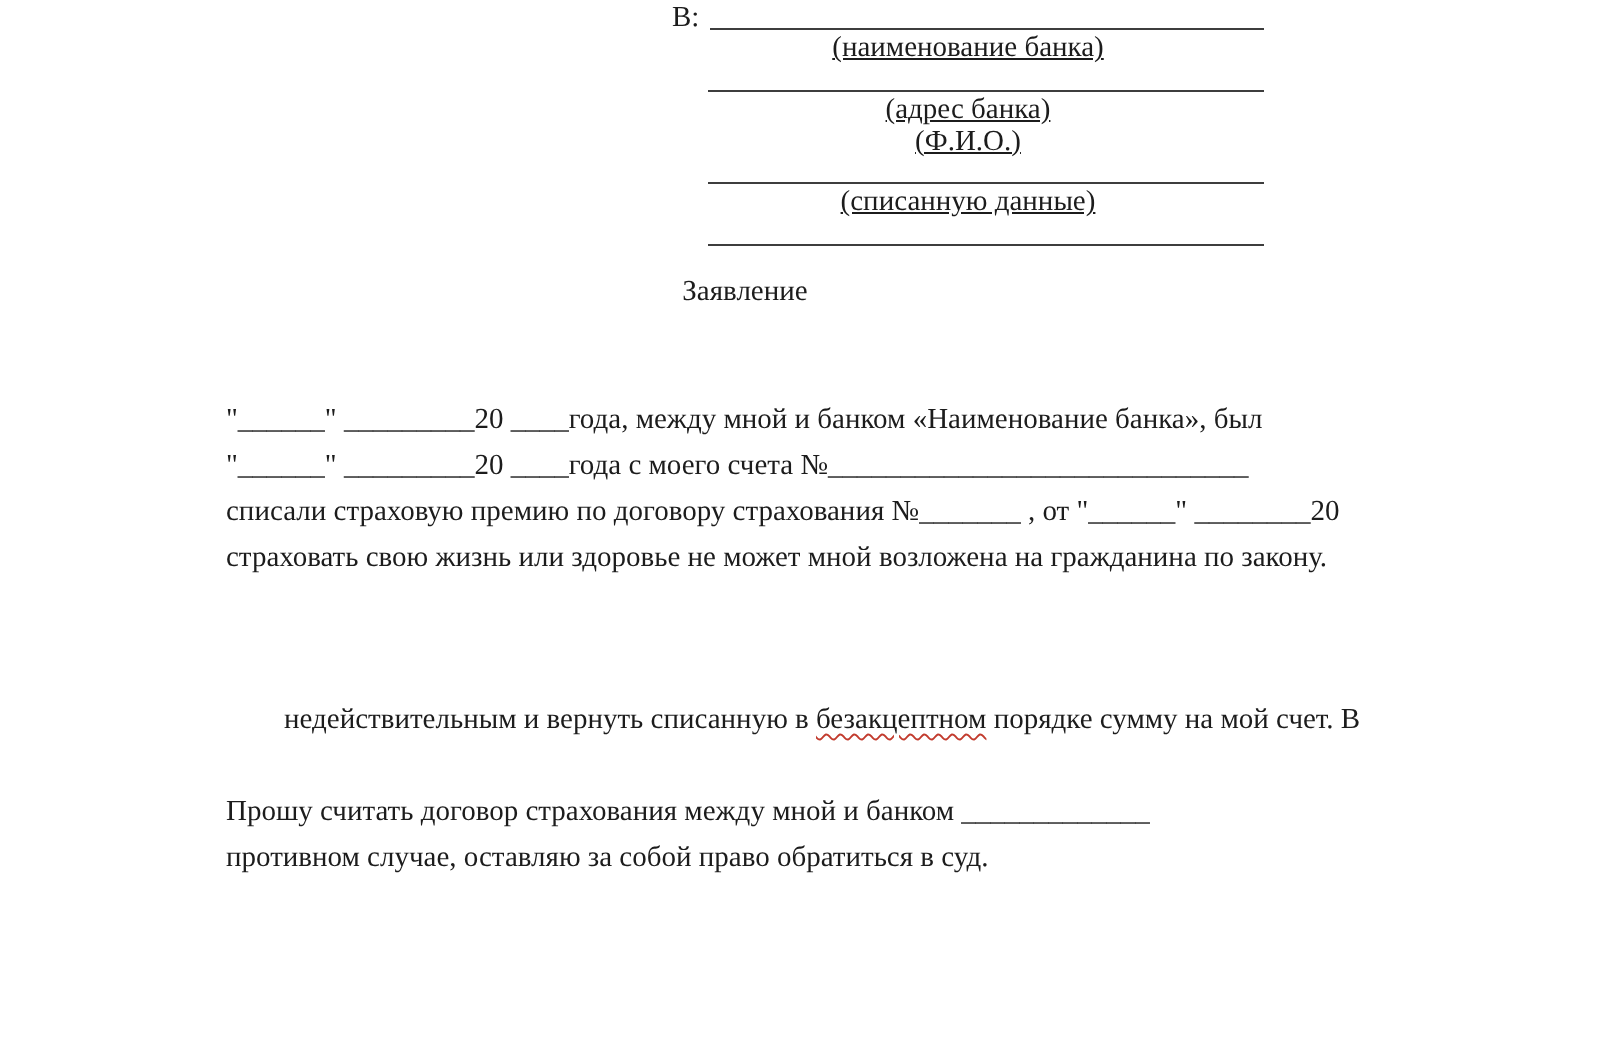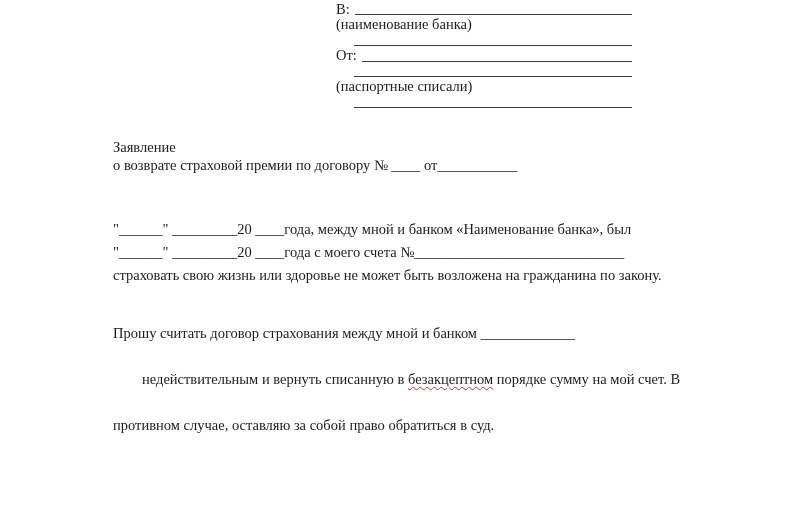--- a/index.html
+++ b/index.html
@@ -8,30 +8,30 @@
     background: #ffffff;
     font-family: "Liberation Serif", serif;
     color: #1c1c1c;
   }
   .page { position: relative; width: 800px; height: 523px; overflow: hidden; background: #ffffff; }
   .content { position: absolute; left: 113px; top: 0; width: 519px; }
 
   
   .hdr { width: 296px; margin-left: auto; padding-top: 2px; font-size: 14.5px; }
   .hrow { display: flex; height: 15.4px; line-height: 15.4px; }
-  .cap  { height: 15.4px; line-height: 15.4px; text-align: left; }
+  .cap  { height: 15.4px; line-height: 15.4px; text-align: center; text-decoration: underline; }
   .lbl  { padding-right: 5px; white-space: pre; }
   .rule { flex: 1; position: relative; }
   .rule::after {
     content: ""; position: absolute; left: 0; right: 0; bottom: 2px;
     border-bottom: 1px solid #3d3d3d;
   }
   .rule.indent { margin-left: 18px; }
 
-  .title { margin-top: 28px; font-size: 14.5px; line-height: 18px; }
+  .title { margin-top: 12px; text-align: center; font-size: 14.5px; line-height: 18px; }
 
   .bodytext { font-size: 14.5px; line-height: 23px; }
   .bodytext .line { white-space: pre; }
   .p1 { margin-top: 44px; }
   .p2 { margin-top: 35px; }
 
   .misspell {
     text-decoration: underline;
     text-decoration-style: wavy;
     text-decoration-color: #c23b2e;
@@ -48,49 +48,47 @@
     <div class="hdr">
       <div class="hrow">
         <span class="lbl">В:</span>
         <span class="rule"></span>
       </div>
       <div class="cap">(наименование банка)</div>
 
       <div class="hrow">
         <span class="rule indent"></span>
       </div>
+      <div class="cap">(адрес банка)</div>
 
-      <div class="hrow">
-        <span class="lbl">От:</span>
-        <span class="rule"></span>
-      </div>
+      <div class="cap">(Ф.И.О.)</div>
 
       <div class="hrow">
         <span class="rule indent"></span>
       </div>
-      <div class="cap">(паспортные списали)</div>
+      <div class="cap">(списанную данные)</div>
 
       <div class="hrow">
         <span class="rule indent"></span>
       </div>
     </div>
 
     <div class="title">
       <div>Заявление</div>
-      <div>о возврате страховой премии по договору № ____ от___________</div>
     </div>
 
     <div class="bodytext p1">
       <div class="line">"______" _________20 ____года, между мной и банком «Наименование банка», был</div>
       <div class="line">"______" _________20 ____года с моего счета №_____________________________</div>
-      <div class="line">страховать свою жизнь или здоровье не может быть возложена на гражданина по закону.</div>
+      <div class="line">списали страховую премию по договору страхования №_______ , от "______" ________20</div>
+      <div class="line">страховать свою жизнь или здоровье не может мной возложена на гражданина по закону.</div>
     </div>
 
     <div class="bodytext p2">
-      <div class="line">Прошу считать договор страхования между мной и банком _____________</div>
       <div class="line">
         <span>недействительным и вернуть списанную в </span><span class="misspell">безакцептном</span><span> порядке сумму на мой счет. В</span>
       </div>
+      <div class="line">Прошу считать договор страхования между мной и банком _____________</div>
       <div class="line">противном случае, оставляю за собой право обратиться в суд.</div>
     </div>
 
   </div>
 </div>
 
 </body></html>

